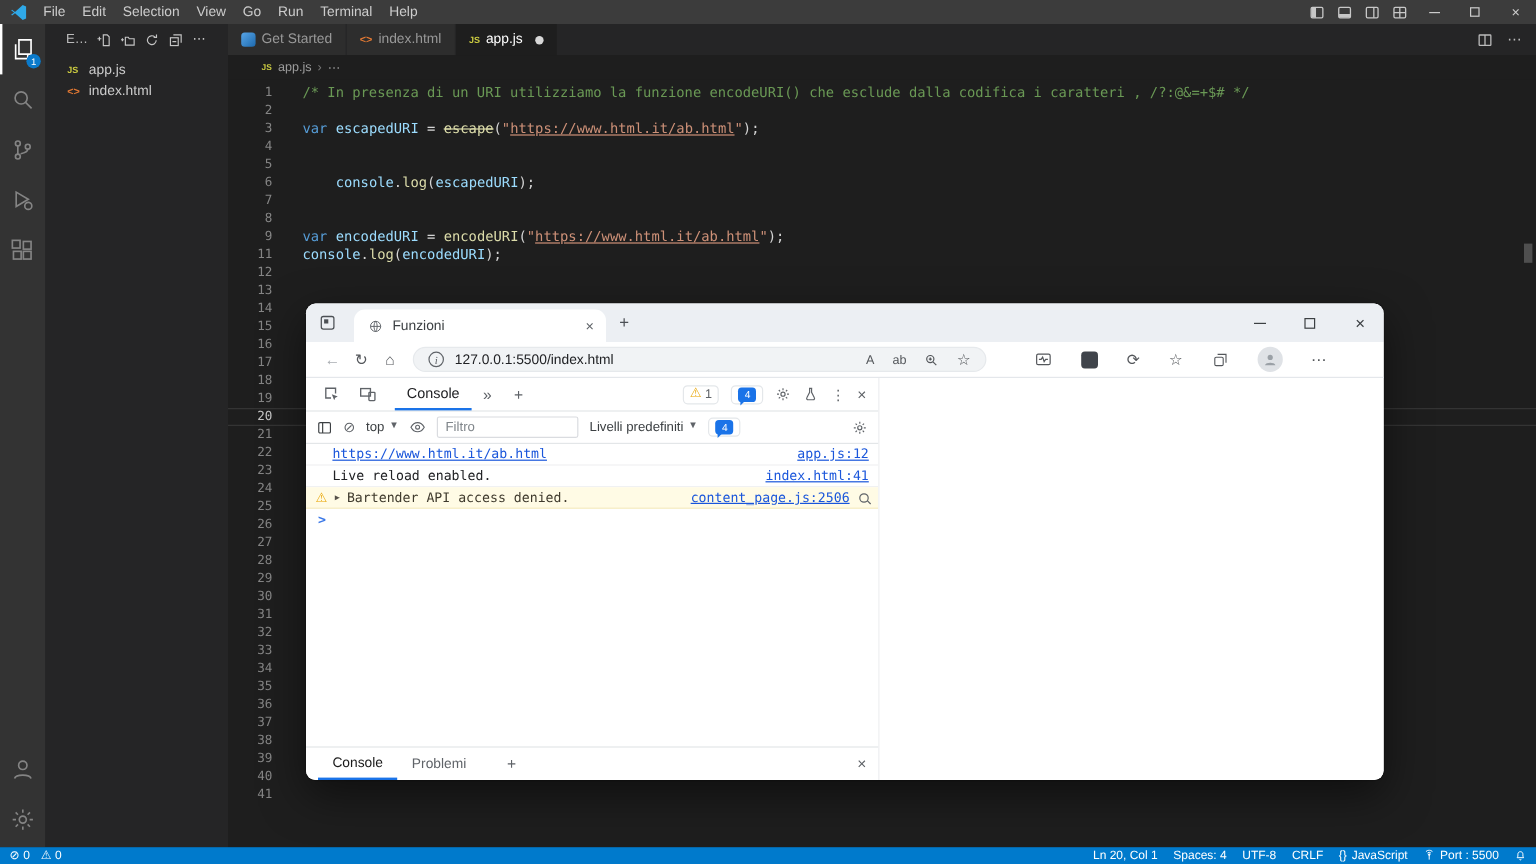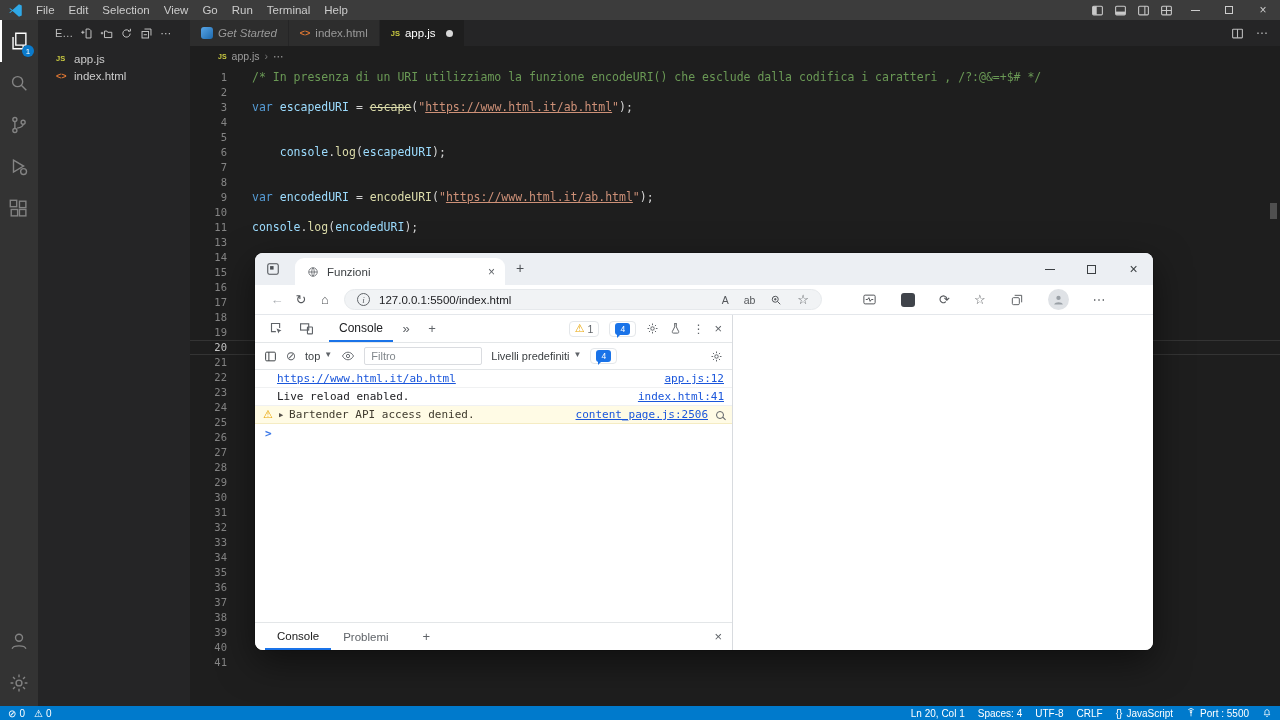--- a/index.html
+++ b/index.html
@@ -39,21 +39,21 @@
 .file-item{height:17px;display:flex;align-items:center;padding-left:18px;font-size:11.5px;color:#cccccc;gap:5px;cursor:default}
 .ficon{font-weight:bold;font-size:7.5px;width:13px;flex-shrink:0}
 .ficon.js{color:#cbcb41}
 .ficon.html{color:#e37933;font-size:9px}
 
 
 .editor-col{flex:1;display:flex;flex-direction:column;min-width:0}
 .tabbar{height:26px;background:#252526;display:flex;align-items:stretch}
 .tab{display:flex;align-items:center;gap:5px;padding:0 11px;font-size:11.5px;background:#2d2d2d;color:#999999;border-right:1px solid #252526;cursor:default}
 .tab.active{background:#1e1e1e;color:#ffffff}
-.tablabel.preview{font-style:italic}
+.tablabel.preview{}
 .tabicon{font-weight:bold;font-size:7.5px}
 .tabicon.js{color:#cbcb41}
 .tabicon.html{color:#e37933;font-size:9px}
 .tabicon.getting-started{width:12px;height:12px;border-radius:3px;background:linear-gradient(135deg,#58a6e8,#1d69ad)}
 .tab .dot{width:7px;height:7px;border-radius:50%;background:#d8d8d8;margin-left:5px}
 .tabbar-right{margin-left:auto;display:flex;align-items:center;gap:12px;padding-right:12px;color:#bbbbbb}
 .breadcrumb{height:20px;display:flex;align-items:center;padding-left:28px;font-size:10.5px;color:#9d9d9d;background:#1e1e1e;gap:5px}
 .crumb-sep{color:#767676}
 .editor{flex:1;position:relative;background:#1e1e1e;overflow:hidden;font-family:"DejaVu Sans Mono",monospace;padding-top:4px}
 .code-row{display:flex;height:15px;line-height:15px;font-size:11.5px;white-space:pre}
@@ -326,22 +326,22 @@
         <div>
             <div class="code-row"><span class="lnum">1</span><span class="lcode"><span class="tk-cm">/* In presenza di un URI utilizziamo la funzione encodeURI() che esclude dalla codifica i caratteri , /?:@&amp;=+$# */</span></span></div>
             <div class="code-row"><span class="lnum">2</span><span class="lcode"></span></div>
             <div class="code-row"><span class="lnum">3</span><span class="lcode"><span class="tk-kw">var </span><span class="tk-vr">escapedURI</span><span class="tk-pl"> = </span><span class="tk-fn strike">escape</span><span class="tk-pl">(</span><span class="tk-st">"</span><span class="tk-st uline">https://www.html.it/ab.html</span><span class="tk-st">"</span><span class="tk-pl">);</span></span></div>
             <div class="code-row"><span class="lnum">4</span><span class="lcode"></span></div>
             <div class="code-row"><span class="lnum">5</span><span class="lcode"></span></div>
             <div class="code-row"><span class="lnum">6</span><span class="lcode"><span class="tk-pl">    </span><span class="tk-vr">console</span><span class="tk-pl">.</span><span class="tk-fn">log</span><span class="tk-pl">(</span><span class="tk-vr">escapedURI</span><span class="tk-pl">);</span></span></div>
             <div class="code-row"><span class="lnum">7</span><span class="lcode"></span></div>
             <div class="code-row"><span class="lnum">8</span><span class="lcode"></span></div>
             <div class="code-row"><span class="lnum">9</span><span class="lcode"><span class="tk-kw">var </span><span class="tk-vr">encodedURI</span><span class="tk-pl"> = </span><span class="tk-fn">encodeURI</span><span class="tk-pl">(</span><span class="tk-st">"</span><span class="tk-st uline">https://www.html.it/ab.html</span><span class="tk-st">"</span><span class="tk-pl">);</span></span></div>
-            <div class="code-row"><span class="lnum">10</span><span class="lcode"></span></div>
             <div class="code-row"><span class="lnum">11</span><span class="lcode"><span class="tk-vr">console</span><span class="tk-pl">.</span><span class="tk-fn">log</span><span class="tk-pl">(</span><span class="tk-vr">encodedURI</span><span class="tk-pl">);</span></span></div>
+            <div class="code-row"><span class="lnum">12</span><span class="lcode"></span></div>
             <div class="code-row"><span class="lnum">13</span><span class="lcode"></span></div>
             <div class="code-row"><span class="lnum">14</span><span class="lcode"></span></div>
             <div class="code-row"><span class="lnum">15</span><span class="lcode"></span></div>
             <div class="code-row"><span class="lnum">16</span><span class="lcode"></span></div>
             <div class="code-row"><span class="lnum">17</span><span class="lcode"></span></div>
             <div class="code-row"><span class="lnum">18</span><span class="lcode"></span></div>
             <div class="code-row"><span class="lnum">19</span><span class="lcode"></span></div>
             <div class="code-row current"><span class="lnum">20</span><span class="lcode"></span></div>
             <div class="code-row"><span class="lnum">21</span><span class="lcode"></span></div>
             <div class="code-row"><span class="lnum">22</span><span class="lcode"></span></div>

